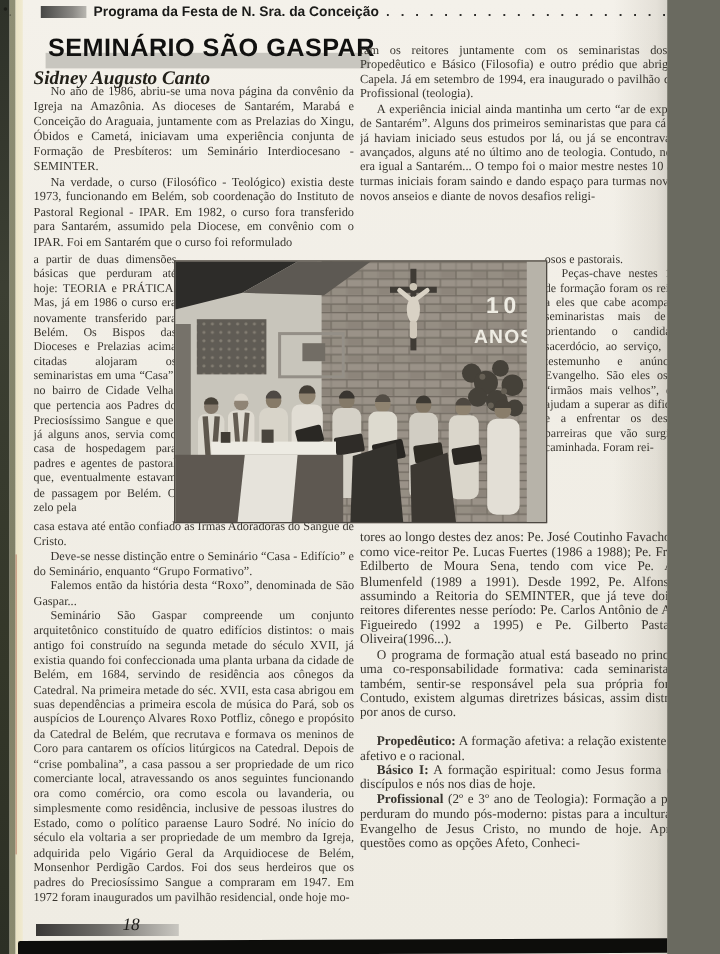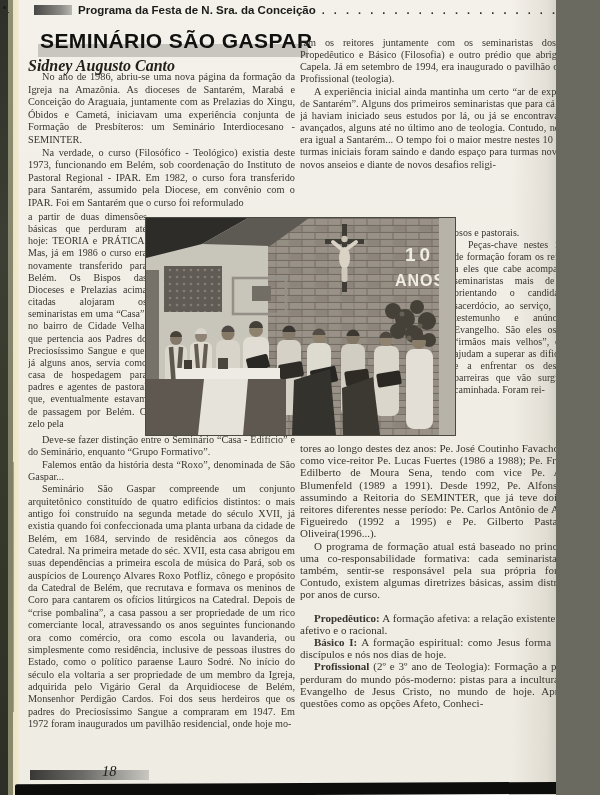--- a/index.html
+++ b/index.html
@@ -34,21 +34,21 @@
   .byline{position:absolute;left:28px;top:57px;width:267px;text-align:left;padding-right:18px;
           box-sizing:border-box;font-weight:bold;font-style:italic;font-size:16px;color:#222019;}
   
   .tb{position:absolute;text-align:justify;overflow:hidden;}
   .tb p{margin:0;}
   .tb p.indent{text-indent:14px;}
   .lt{left:28px;top:71px;width:267px;height:141px;font-size:10.3px;line-height:12.6px;}
   .ln{left:28px;top:211px;width:119px;height:224px;font-size:10px;line-height:12.15px;}
   .lb{left:28px;top:434px;width:267px;height:336px;font-size:10.2px;line-height:12.35px;}
   .rt{left:300px;top:37px;width:289px;height:172px;font-size:10.3px;line-height:12.15px;}
-  .rn{left:454px;top:211px;width:135px;height:230px;font-size:10px;line-height:12.1px;margin-top:16px;}
+  .rn{left:454px;top:211px;width:135px;height:230px;font-size:10px;line-height:12.1px;}
   .rb{left:300px;top:442px;width:289px;height:330px;font-size:11px;line-height:12.2px;}
   .gap-before{margin-top:11px !important;}
   .tb b{font-weight:bold;}
   
   .photo{position:absolute;left:145px;top:217px;width:309px;height:217px;border:1px solid #4c4842;
          background:#8a837a;}
   
   .fbar{position:absolute;left:30px;top:770px;width:119px;height:10px;
         background:linear-gradient(90deg,#393836,#6e6c68 45%,#c9c7c1);}
   .pagenum{position:absolute;left:102px;top:763px;font-weight:normal;font-style:italic;font-size:14.5px;color:#1e1d1a;}
@@ -73,30 +73,31 @@
     <div class="hdots">. . . . . . . . . . . . . . . . . . . . . . . . . . . . . . . . . . . .</div>
   </div>
 
   <div class="title-wrap">
     <div class="title-hl"></div>
     <h1 class="title">SEMINÁRIO SÃO GASPAR</h1>
   </div>
   <div class="byline">Sidney Augusto Canto</div>
 
   <div class="tb lt">
-    <p class="indent">No ano de 1986, abriu-se uma nova página da formação da Igreja na Amazônia. As dioceses de Santarém, Marabá e Conceição do Araguaia, juntamente com as Prelazias do Xingu, Óbidos e Cametá, iniciavam uma experiência conjunta de Formação de Presbíteros: um Seminário Interdiocesano - SEMINTER.</p>
+    <p class="indent">No ano de 1986, abriu-se uma nova página da convênio da Igreja na Amazônia. As dioceses de Santarém, Marabá e Conceição do Araguaia, juntamente com as Prelazias do Xingu, Óbidos e Cametá, iniciavam uma experiência conjunta de Formação de Presbíteros: um Seminário Interdiocesano - SEMINTER.</p>
     <p class="indent">Na verdade, o curso (Filosófico - Teológico) existia deste 1973, funcionando em Belém, sob coordenação do Instituto de Pastoral Regional - IPAR. Em 1982, o curso fora transferido para Santarém, assumido pela Diocese, em convênio com o IPAR. Foi em Santarém que o curso foi reformulado</p>
   </div>
 
   <div class="tb ln">
     <p>a partir de duas dimensões básicas que perduram até hoje: TEORIA e PRÁTICA. Mas, já em 1986 o curso era novamente transferido para Belém. Os Bispos das Dioceses e Prelazias acima citadas alojaram os seminaristas em uma “Casa”, no bairro de Cidade Velha, que pertencia aos Padres do Preciosíssimo Sangue e que, já alguns anos, servia como casa de hospedagem para padres e agentes de pastoral que, eventualmente estavam de passagem por Belém. O zelo pela</p>
   </div>
 
   <div class="tb lb">
-    <p class="indent">Deve-se fazer distinção entre o Seminário “Casa - Edifício” e do Seminário, enquanto “Grupo Formativo”.</p>
+    <p>casa estava até então confiado às Irmãs Adoradoras do Sangue de Cristo.</p>
+    <p class="indent">Deve-se nesse distinção entre o Seminário “Casa - Edifício” e do Seminário, enquanto “Grupo Formativo”.</p>
     <p class="indent">Falemos então da história desta “Roxo”, denominada de São Gaspar...</p>
     <p class="indent">Seminário São Gaspar compreende um conjunto arquitetônico constituído de quatro edifícios distintos: o mais antigo foi construído na segunda metade do século XVII, já existia quando foi confeccionada uma planta urbana da cidade de Belém, em 1684, servindo de residência aos cônegos da Catedral. Na primeira metade do séc. XVII, esta casa abrigou em suas dependências a primeira escola de música do Pará, sob os auspícios de Lourenço Alvares Roxo Potfliz, cônego e propósito da Catedral de Belém, que recrutava e formava os meninos de Coro para cantarem os ofícios litúrgicos na Catedral. Depois de “crise pombalina”, a casa passou a ser propriedade de um rico comerciante local, atravessando os anos seguintes funcionando ora como comércio, ora como escola ou lavanderia, ou simplesmente como residência, inclusive de pessoas ilustres do Estado, como o político paraense Lauro Sodré. No início do século ela voltaria a ser propriedade de um membro da Igreja, adquirida pelo Vigário Geral da Arquidiocese de Belém, Monsenhor Perdigão Cardos. Foi dos seus herdeiros que os padres do Preciosíssimo Sangue a compraram em 1947. Em 1972 foram inaugurados um pavilhão residencial, onde hoje mo-</p>
   </div>
 
   <div class="tb rt">
     <p>ram os reitores juntamente com os seminaristas dos ciclos Propedêutico e Básico (Filosofia) e outro prédio que abriga nossa Capela. Já em setembro de 1994, era inaugurado o pavilhão do Ciclo Profissional (teologia).</p>
     <p class="indent">A experiência inicial ainda mantinha um certo “ar de experiência de Santarém”. Alguns dos primeiros seminaristas que para cá vieram, já haviam iniciado seus estudos por lá, ou já se encontravam bem avançados, alguns até no último ano de teologia. Contudo, nem tudo era igual a Santarém... O tempo foi o maior mestre nestes 10 anos: as turmas iniciais foram saindo e dando espaço para turmas novas, com novos anseios e diante de novos desafios religi-</p>
   </div>
 
   <div class="tb rn">

